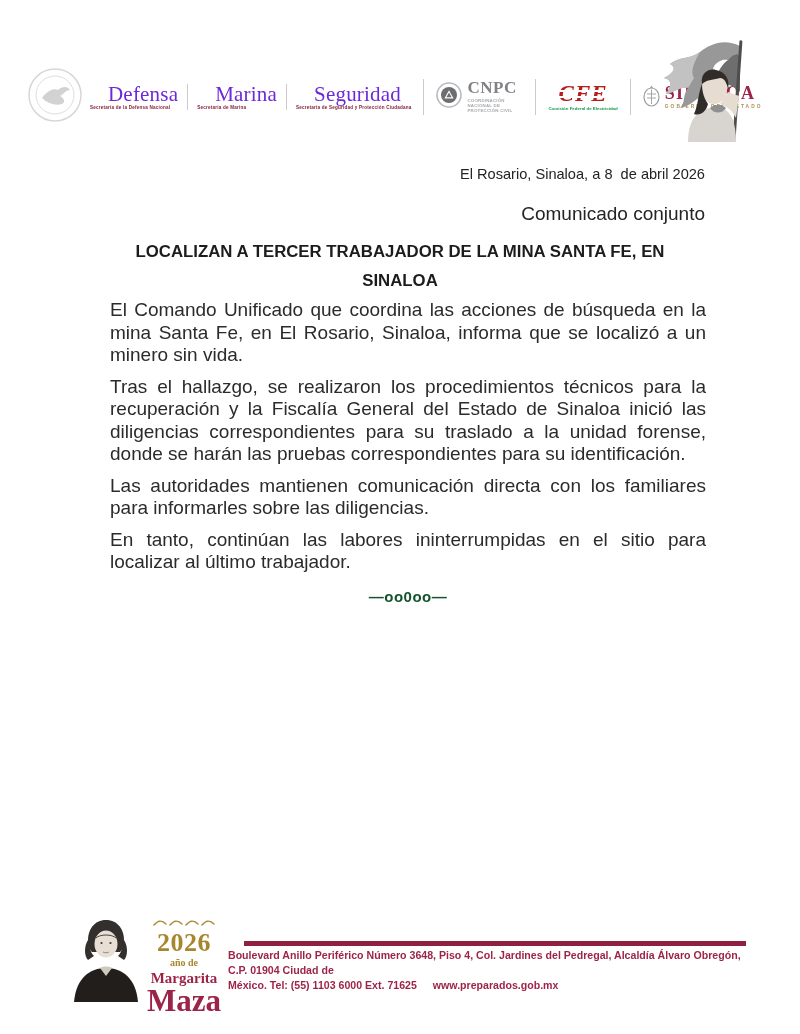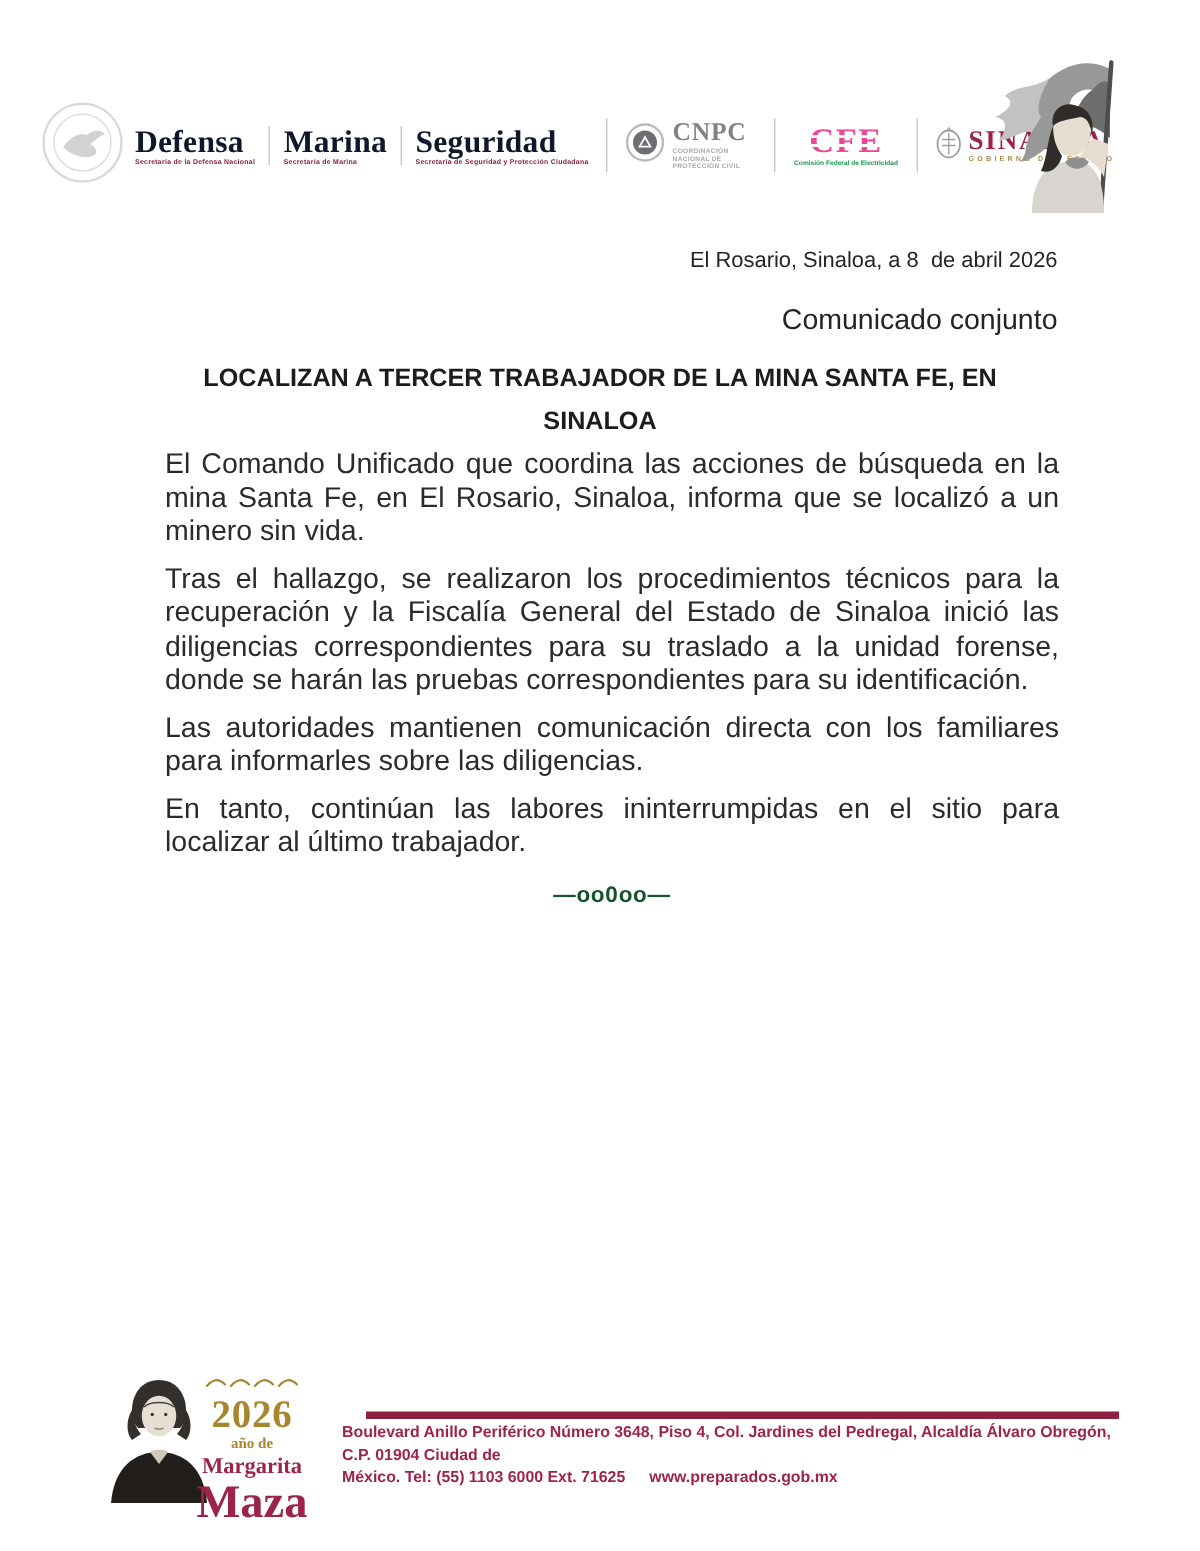--- a/index.html
+++ b/index.html
@@ -4,31 +4,31 @@
 <style>
   html,body{margin:0;padding:0;background:#ffffff;}
   .page{position:relative;width:800px;height:1034px;background:#fff;overflow:hidden;
         font-family:"Liberation Sans",sans-serif;color:#2b2b2b;}
 
   
   .logos{position:absolute;left:28px;top:68px;height:58px;display:flex;align-items:center;}
   .vsep{width:1px;height:26px;background:#cccccc;margin:0 9px;flex:0 0 auto;}
   .vsep.tall{height:36px;margin:0 12px;}
   .wordmark{display:flex;flex-direction:column;align-items:flex-start;}
-  .wm-title{font-family:"Liberation Serif",serif;font-weight:bold;font-size:21px;
-            line-height:20px;color:#0f172a;letter-spacing:.2px;}
+  .wm-title{font-family:"Liberation Serif",serif;font-weight:normal;font-size:21px;
+            line-height:20px;color:#6d28d9;letter-spacing:.2px;margin-left:18px;}
   .wm-sub{font-size:4.6px;font-weight:bold;color:#85203b;letter-spacing:.2px;margin-top:1.5px;white-space:nowrap;}
   .seal{margin-right:8px;flex:0 0 auto;}
   .cnpc-group{display:flex;align-items:center;}
   .cnpc-icon{margin-right:5px;}
   .cnpc-title{font-family:"Liberation Serif",serif;font-weight:bold;font-size:17px;line-height:16px;color:#808285;letter-spacing:.5px;}
   .cnpc-sub{font-size:4.4px;font-weight:bold;color:#a7a9ac;width:56px;line-height:5.4px;margin-top:1.5px;letter-spacing:.2px;}
   .cfe-group{display:flex;flex-direction:column;align-items:center;}
-  .cfe-word{position:relative;font-family:"Liberation Serif",serif;font-weight:bold;
-            font-size:23px;line-height:21px;color:#ec4899;letter-spacing:1px;}
+  .cfe-word{position:relative;font-family:"Liberation Serif",serif;font-weight:bold;font-style:italic;
+            font-size:23px;line-height:21px;color:#b91c1c;letter-spacing:1px;}
   .cfe-word::before,.cfe-word::after{content:"";position:absolute;left:-2px;right:-2px;height:1.6px;background:#fff;}
   .cfe-word::before{top:7px;} .cfe-word::after{top:13px;}
   .cfe-sub{font-size:4.4px;font-weight:bold;color:#159a49;margin-top:1.5px;white-space:nowrap;}
   .sin-group{display:flex;align-items:center;}
   .sin-icon{margin-right:5px;}
   .sin-title{font-family:"Liberation Serif",serif;font-weight:bold;font-size:18px;line-height:17px;
              color:#9d2449;letter-spacing:1.2px;}
   .sin-sub{font-size:4.8px;font-weight:bold;color:#b08f4e;letter-spacing:2.1px;margin-top:2px;white-space:nowrap;}
 
   .flag-art{position:absolute;left:658px;top:34px;width:104px;height:110px;}
@@ -37,21 +37,21 @@
   .dateline{position:absolute;right:95px;top:166px;font-size:14.6px;color:#242424;white-space:pre;}
   .kicker{position:absolute;right:95px;top:203px;font-size:19px;color:#242424;}
   .doc-title{position:absolute;left:120px;top:237px;width:560px;text-align:center;
              font-size:16.8px;font-weight:bold;color:#1c1c1c;line-height:29px;margin:0;}
   .body-text{position:absolute;left:110px;top:299px;width:596px;}
   .body-text p{margin:0 0 9px 0;font-size:19px;line-height:22.5px;text-align:justify;color:#2b2b2b;}
   .oOo{margin-top:14px;text-align:center;font-size:15px;font-weight:bold;color:#14532d;letter-spacing:.5px;}
 
   
   .portrait{position:absolute;left:70px;top:912px;width:72px;height:90px;}
-  .yearblock{position:absolute;left:118px;top:913px;width:100px;text-align:center;
+  .yearblock{position:absolute;left:134px;top:913px;width:100px;text-align:center;
              font-family:"Liberation Serif",serif;}
   .y-orn{display:block;margin:0 auto 0 auto;}
   .y-year{font-size:26px;font-weight:bold;color:#a8862d;line-height:24px;letter-spacing:.5px;}
   .y-cap{font-size:10px;font-weight:bold;color:#a8862d;line-height:13px;margin-top:1px;}
   .y-first{font-size:15px;font-weight:bold;color:#9d2449;line-height:16px;margin-top:1px;}
   .y-last{font-size:31px;font-weight:bold;color:#9d2449;line-height:29px;margin-top:0px;}
   .foot-bar{position:absolute;left:244px;top:941px;width:502px;height:5px;background:#8f2040;}
   .address{position:absolute;left:228px;top:948px;width:520px;font-size:10.6px;font-weight:bold;
            color:#9d2449;line-height:15px;}
   .address .web{display:inline-block;margin-left:16px;}

